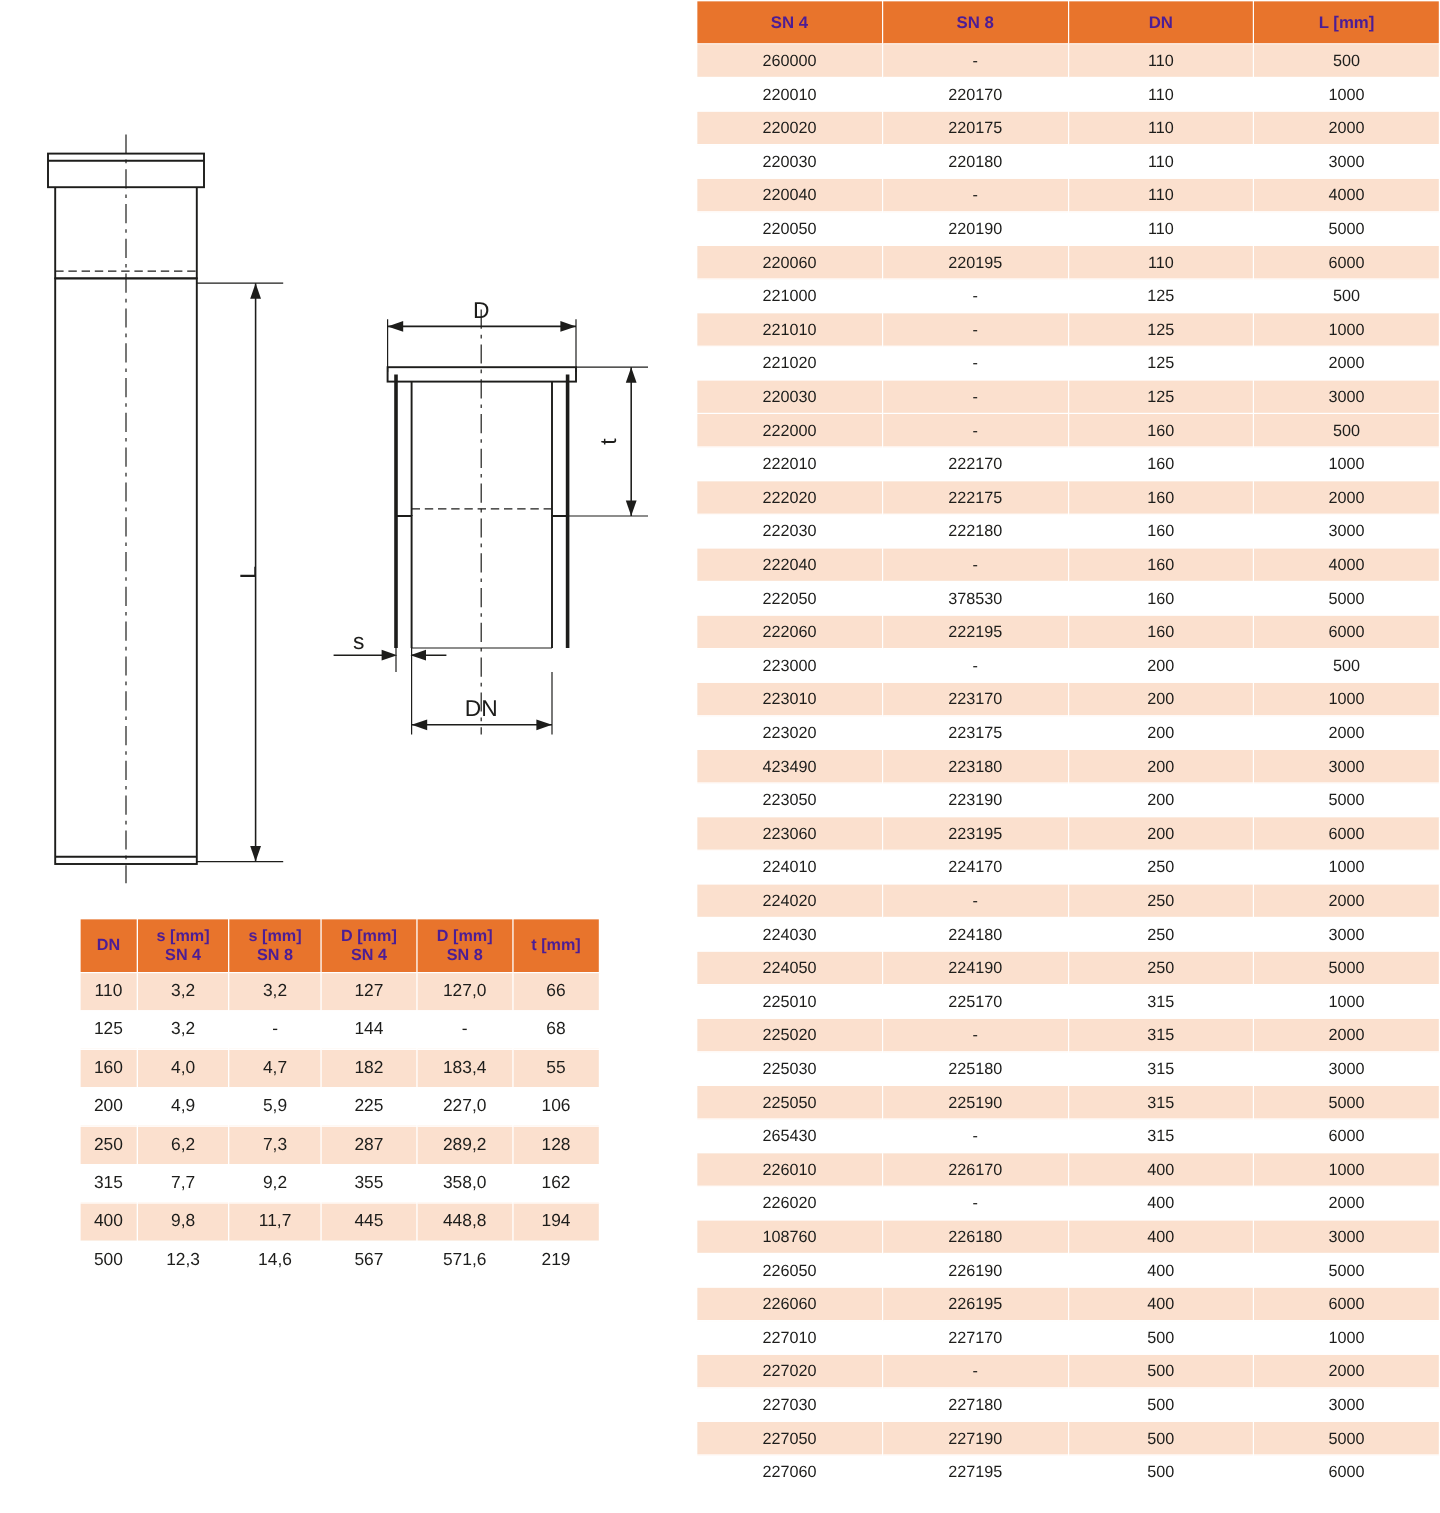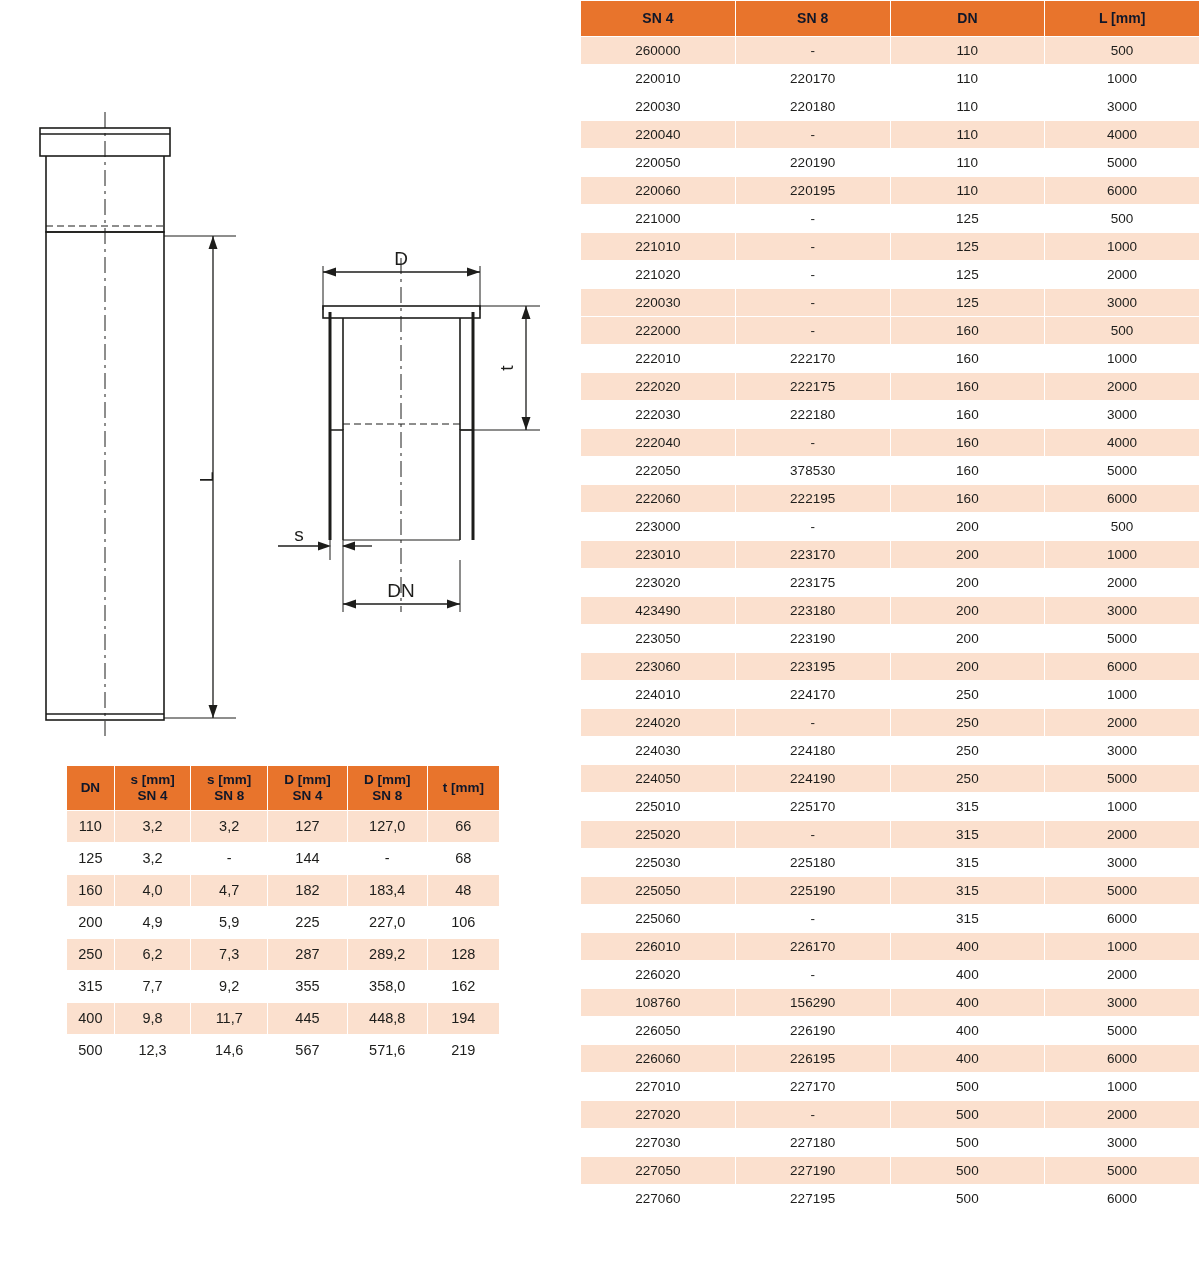--- a/index.html
+++ b/index.html
@@ -20,21 +20,21 @@
   
   .drawing { position:absolute; left:0; top:0; width:580px; height:740px; }
 
   
   table.dim {
     border-collapse:collapse;
     font-size:14.5px;
   }
   table.dim th {
     background:#E8742C;
-    color:#0f172a;
+    color:#4c1d95;
     font-weight:bold;
     text-align:center;
     border:1px solid #ffffff;
     line-height:1.18;
     padding:6px 4px;
   }
   table.dim td {
     text-align:center;
     border:1px solid #ffffff;
     padding:6px 4px;
@@ -200,21 +200,21 @@
             <td>144</td>
             <td>-</td>
             <td>68</td>
           </tr>
           <tr class="alt">
             <td>160</td>
             <td>4,0</td>
             <td>4,7</td>
             <td>182</td>
             <td>183,4</td>
-            <td>48</td>
+            <td>55</td>
           </tr>
           <tr class="plain">
             <td>200</td>
             <td>4,9</td>
             <td>5,9</td>
             <td>225</td>
             <td>227,0</td>
             <td>106</td>
           </tr>
           <tr class="alt">
@@ -271,20 +271,26 @@
             <td>-</td>
             <td>110</td>
             <td>500</td>
           </tr>
           <tr class="plain">
             <td>220010</td>
             <td>220170</td>
             <td>110</td>
             <td>1000</td>
           </tr>
+          <tr class="alt">
+            <td>220020</td>
+            <td>220175</td>
+            <td>110</td>
+            <td>2000</td>
+          </tr>
           <tr class="plain">
             <td>220030</td>
             <td>220180</td>
             <td>110</td>
             <td>3000</td>
           </tr>
           <tr class="alt">
             <td>220040</td>
             <td>-</td>
             <td>110</td>
@@ -446,40 +452,40 @@
             <td>315</td>
             <td>3000</td>
           </tr>
           <tr class="alt">
             <td>225050</td>
             <td>225190</td>
             <td>315</td>
             <td>5000</td>
           </tr>
           <tr class="plain">
-            <td>225060</td>
+            <td>265430</td>
             <td>-</td>
             <td>315</td>
             <td>6000</td>
           </tr>
           <tr class="alt">
             <td>226010</td>
             <td>226170</td>
             <td>400</td>
             <td>1000</td>
           </tr>
           <tr class="plain">
             <td>226020</td>
             <td>-</td>
             <td>400</td>
             <td>2000</td>
           </tr>
           <tr class="alt">
             <td>108760</td>
-            <td>156290</td>
+            <td>226180</td>
             <td>400</td>
             <td>3000</td>
           </tr>
           <tr class="plain">
             <td>226050</td>
             <td>226190</td>
             <td>400</td>
             <td>5000</td>
           </tr>
           <tr class="alt">

